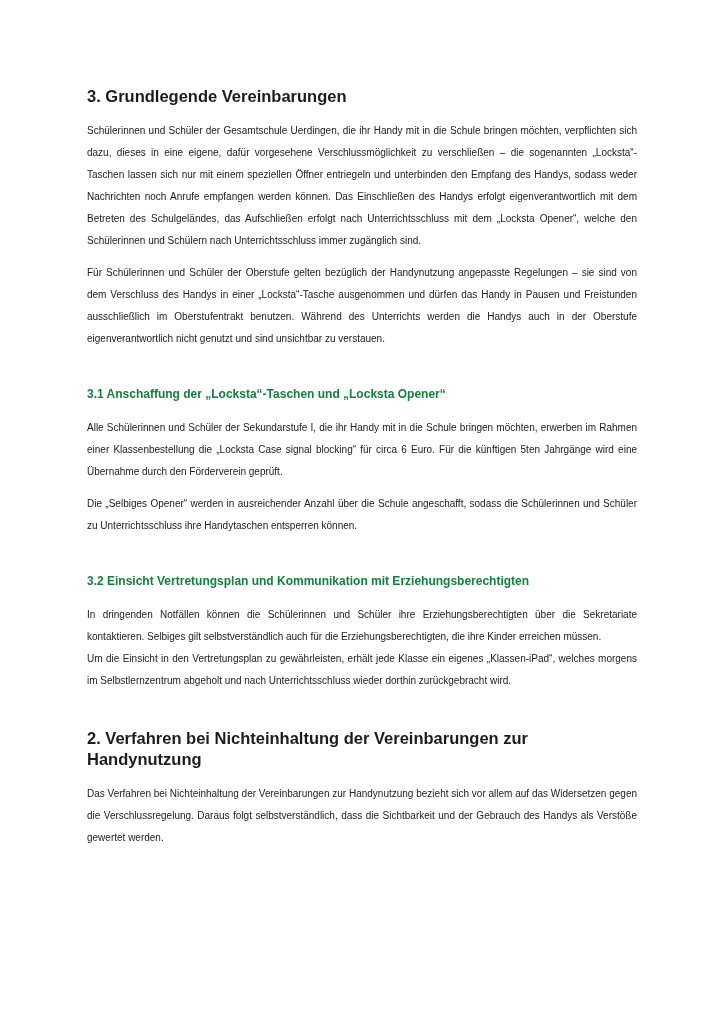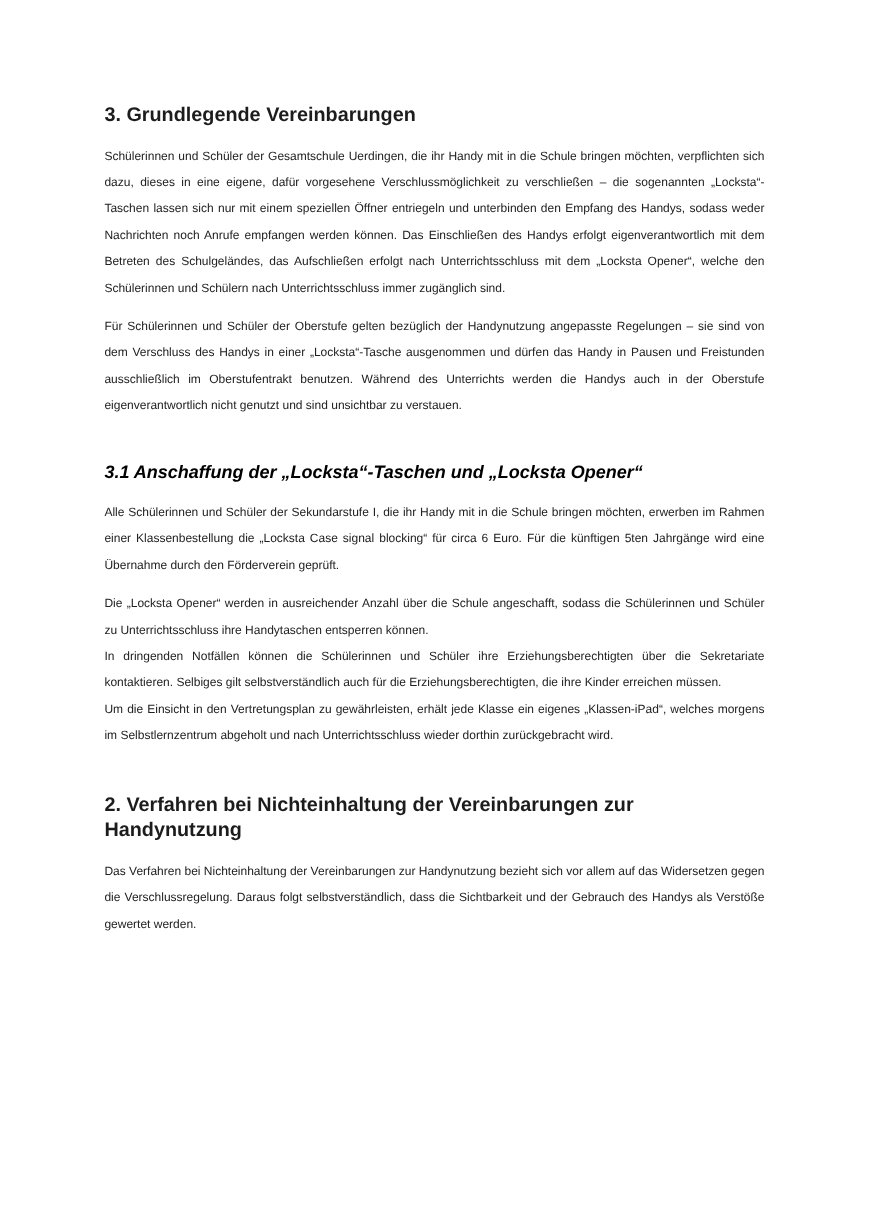--- a/index.html
+++ b/index.html
@@ -19,26 +19,25 @@
     overflow: hidden;
   }
   .h-section {
     font-size: 16.5px;
     font-weight: 700;
     line-height: 21px;
     margin: 0 0 13px 0;
     color: #1c1c1c;
   }
   .h-sub {
-    font-size: 15px;
+    font-size: 12px;
     font-weight: 700;
     line-height: 20px;
     margin: 34px 0 13px 0;
-    color: #000000;
-    font-style: italic;
+    color: #15803d;
   }
   .para {
     font-size: 10px;
     line-height: 22px;
     text-align: justify;
     margin: 0 0 10px 0;
     color: #212121;
   }
   .para.last-of-group {
     margin-bottom: 0;
@@ -55,22 +54,23 @@
   <h2 class="h-section">3. Grundlegende Vereinbarungen</h2>
 
   <p class="para">Schülerinnen und Schüler der Gesamtschule Uerdingen, die ihr Handy mit in die Schule bringen möchten, verpflichten sich dazu, dieses in eine eigene, dafür vorgesehene Verschlussmöglichkeit zu verschließen – die sogenannten „Locksta“-Taschen lassen sich nur mit einem speziellen Öffner entriegeln und unterbinden den Empfang des Handys, sodass weder Nachrichten noch Anrufe empfangen werden können. Das Einschließen des Handys erfolgt eigenverantwortlich mit dem Betreten des Schulgeländes, das Aufschließen erfolgt nach Unterrichtsschluss mit dem „Locksta Opener“, welche den Schülerinnen und Schülern nach Unterrichtsschluss immer zugänglich sind.</p>
 
   <p class="para last-of-group">Für Schülerinnen und Schüler der Oberstufe gelten bezüglich der Handynutzung angepasste Regelungen – sie sind von dem Verschluss des Handys in einer „Locksta“-Tasche ausgenommen und dürfen das Handy in Pausen und Freistunden ausschließlich im Oberstufentrakt benutzen. Während des Unterrichts werden die Handys auch in der Oberstufe eigenverantwortlich nicht genutzt und sind unsichtbar zu verstauen.</p>
 
   <h3 class="h-sub">3.1 Anschaffung der „Locksta“-Taschen und „Locksta Opener“</h3>
 
   <p class="para">Alle Schülerinnen und Schüler der Sekundarstufe I, die ihr Handy mit in die Schule bringen möchten, erwerben im Rahmen einer Klassenbestellung die „Locksta Case signal blocking“ für circa 6 Euro. Für die künftigen 5ten Jahrgänge wird eine Übernahme durch den Förderverein geprüft.</p>
 
-  <p class="para last-of-group">Die „Locksta Opener“ werden in ausreichender Anzahl über die Schule angeschafft, sodass die Schülerinnen und Schüler zu Unterrichtsschluss ihre Handytaschen entsperren können.</p>
+  <p class="para last-of-group">Die „Selbiges Opener“ werden in ausreichender Anzahl über die Schule angeschafft, sodass die Schülerinnen und Schüler zu Unterrichtsschluss ihre Handytaschen entsperren können.</p>
 
+  <h3 class="h-sub">3.2 Einsicht Vertretungsplan und Kommunikation mit Erziehungsberechtigten</h3>
 
   <p class="para last-of-group">In dringenden Notfällen können die Schülerinnen und Schüler ihre Erziehungsberechtigten über die Sekretariate kontaktieren. Selbiges gilt selbstverständlich auch für die Erziehungsberechtigten, die ihre Kinder erreichen müssen.</p>
 
   <p class="para">Um die Einsicht in den Vertretungsplan zu gewährleisten, erhält jede Klasse ein eigenes „Klassen-iPad“, welches morgens im Selbstlernzentrum abgeholt und nach Unterrichtsschluss wieder dorthin zurückgebracht wird.</p>
 
   <h2 class="h-section section-4">2. Verfahren bei Nichteinhaltung der Vereinbarungen zur Handynutzung</h2>
 
   <p class="para last-of-group">Das Verfahren bei Nichteinhaltung der Vereinbarungen zur Handynutzung bezieht sich vor allem auf das Widersetzen gegen die Verschlussregelung. Daraus folgt selbstverständlich, dass die Sichtbarkeit und der Gebrauch des Handys als Verstöße gewertet werden.</p>
 
 </div>

